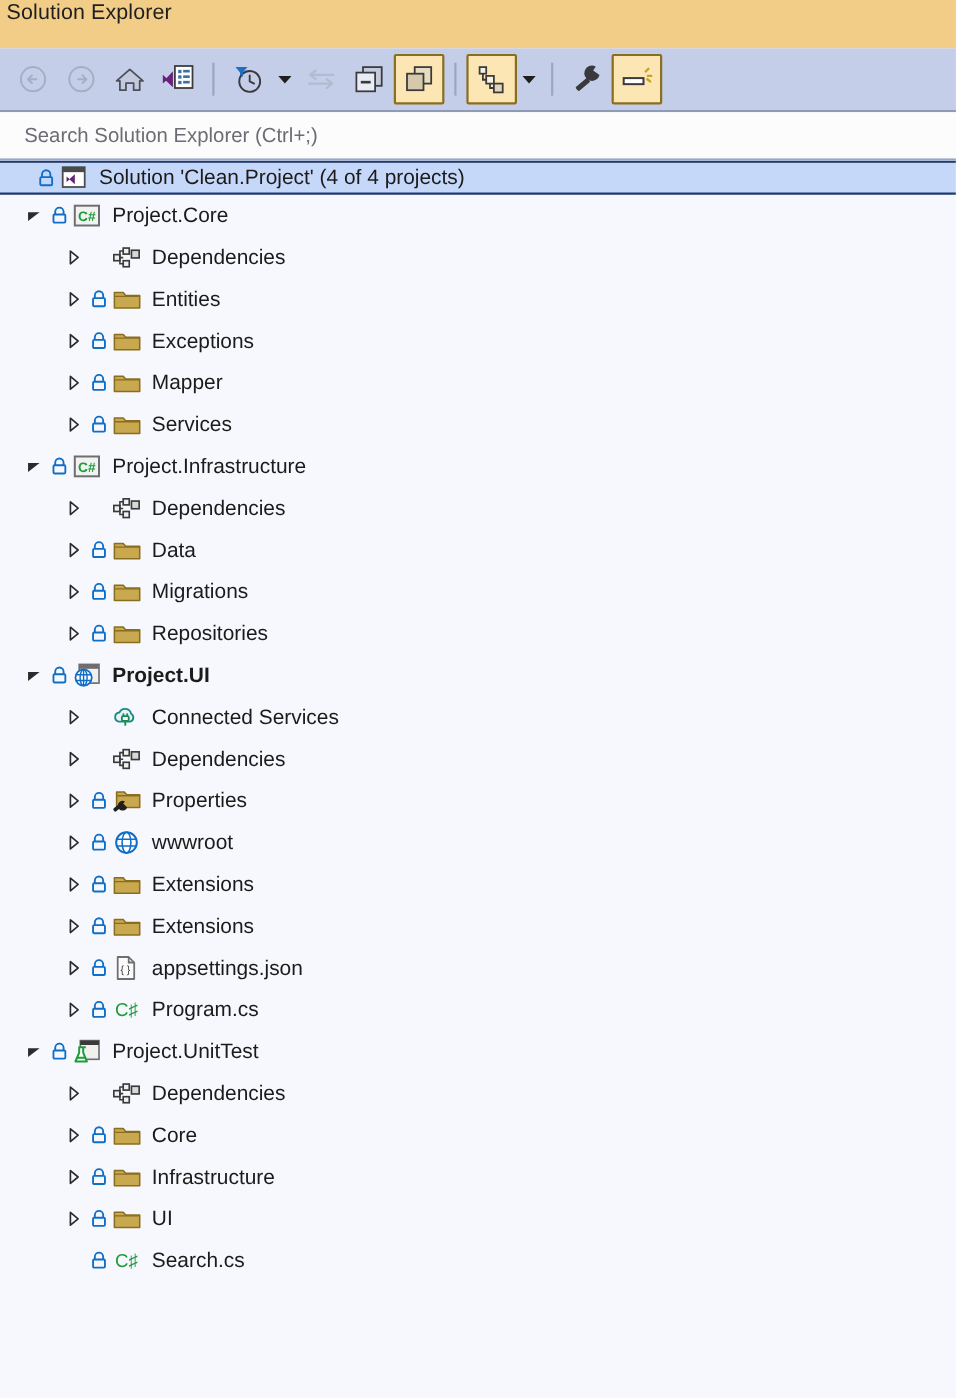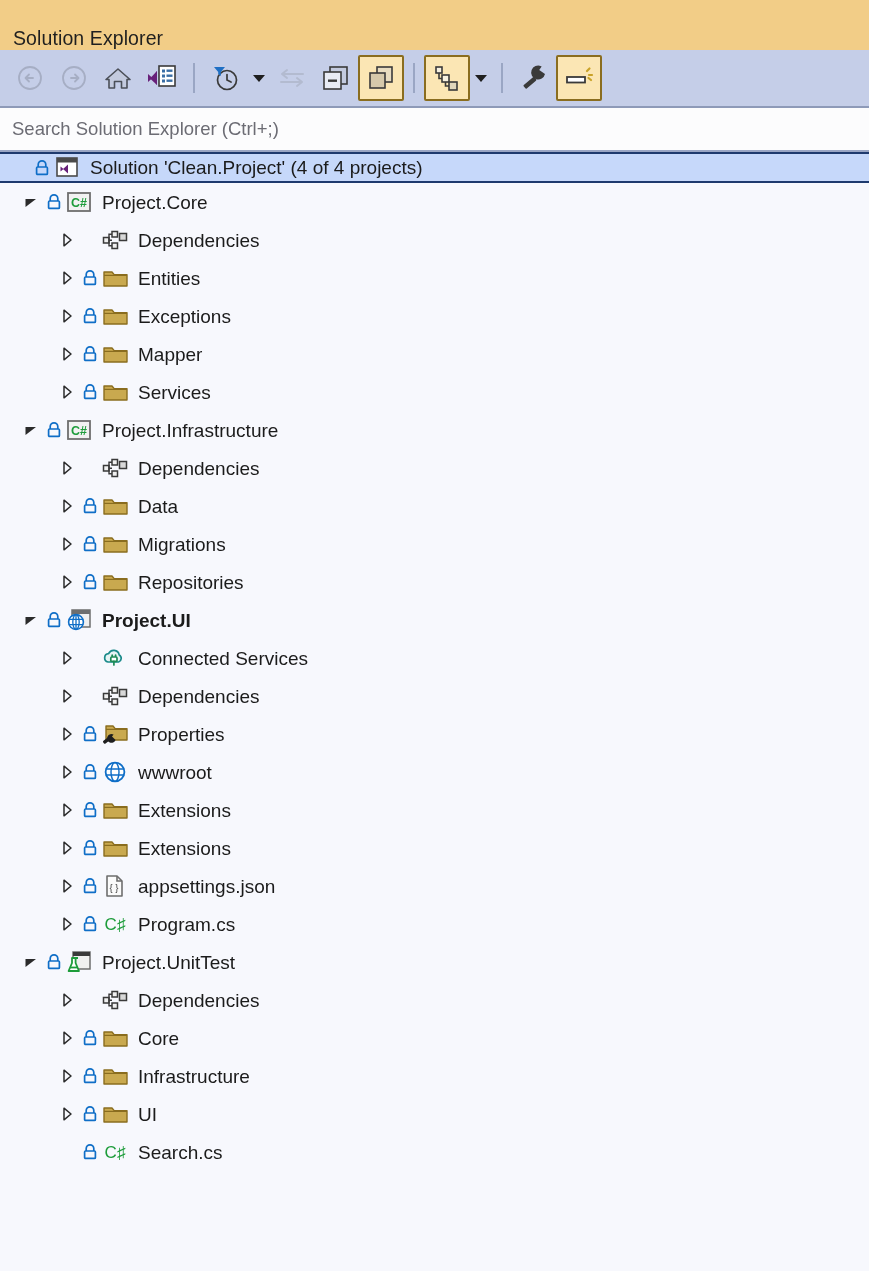--- a/index.html
+++ b/index.html
@@ -7,25 +7,25 @@
   html, body {
     margin: 0; padding: 0;
     width: 869px; height: 1271px;
     overflow: hidden;
     font-family: "Liberation Sans", sans-serif;
     background: #f7f8fd;
   }
 
   
   #titlebar {
-    height: 50px;
+    height: 44px;
     background: #f2cd87;
     display: flex;
-    align-items: flex-end;
-    padding-left: 13px;
+    align-items: flex-start;
+    padding-left: 6px;
   }
   #titlebar-text {
     font-size: 19.5px;
     color: #1f1f1f;
     letter-spacing: .1px;
   }
 
   
   #toolbar {
     height: 58px;
@@ -66,21 +66,21 @@
     display: block;
   }
 
   
   #searchbar {
     height: 44px;
     background: #fcfcfd;
     border-bottom: 2px solid #9aa6c4;
     display: flex;
     align-items: center;
-    padding-left: 10px;
+    padding-left: 20px;
   }
   #search-input {
     border: 0; outline: 0;
     background: transparent;
     font-family: "Liberation Sans", sans-serif;
     font-size: 18.5px;
     color: #3c3c42;
     width: 96%;
   }
   #search-input::placeholder { color: #6c6c74; opacity: 1; }

